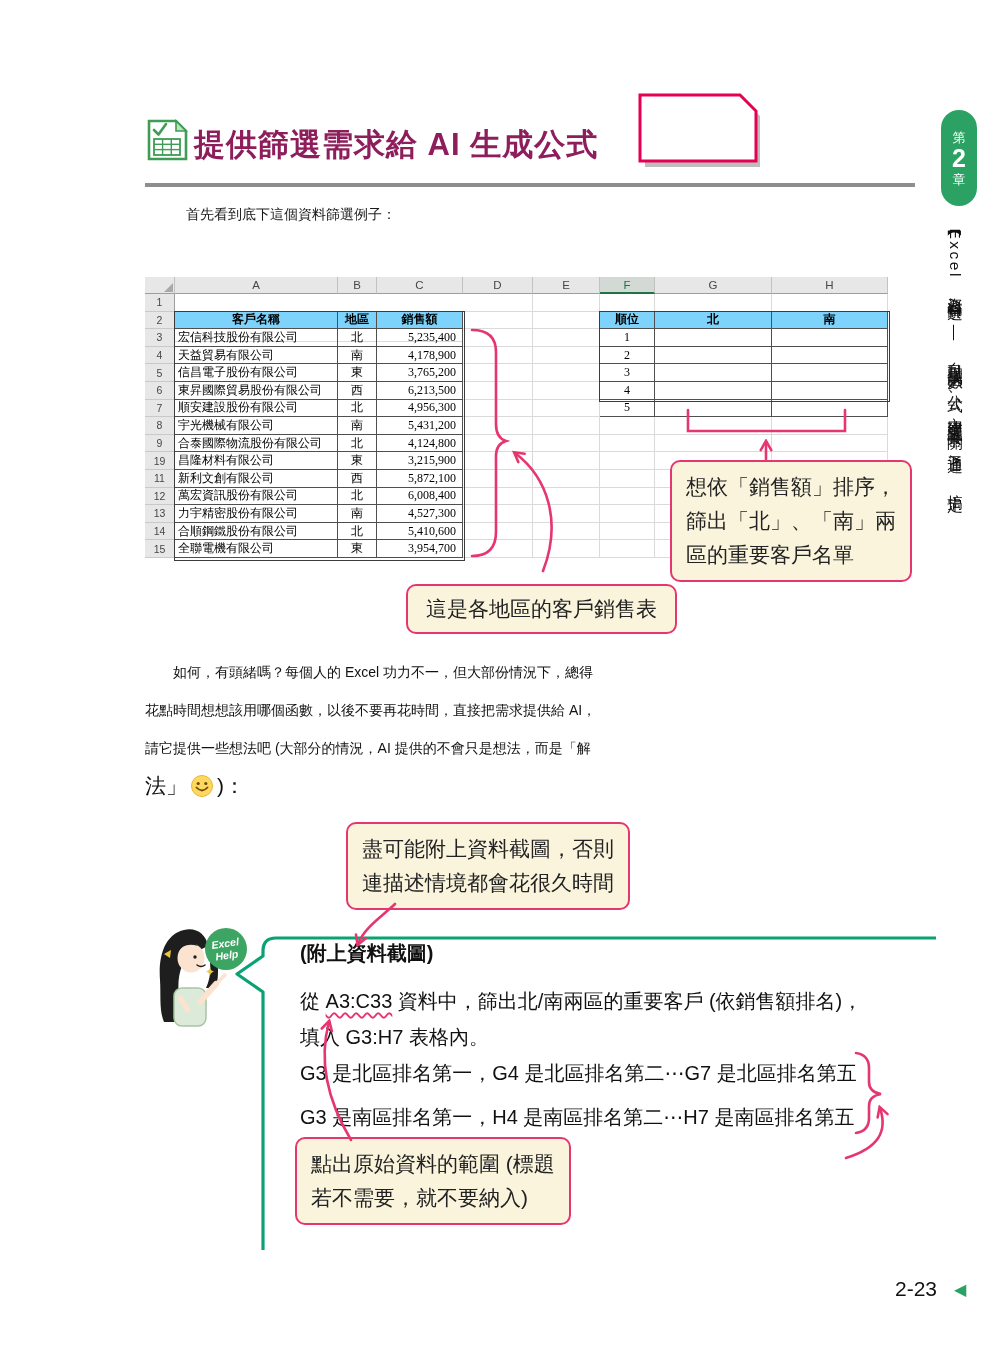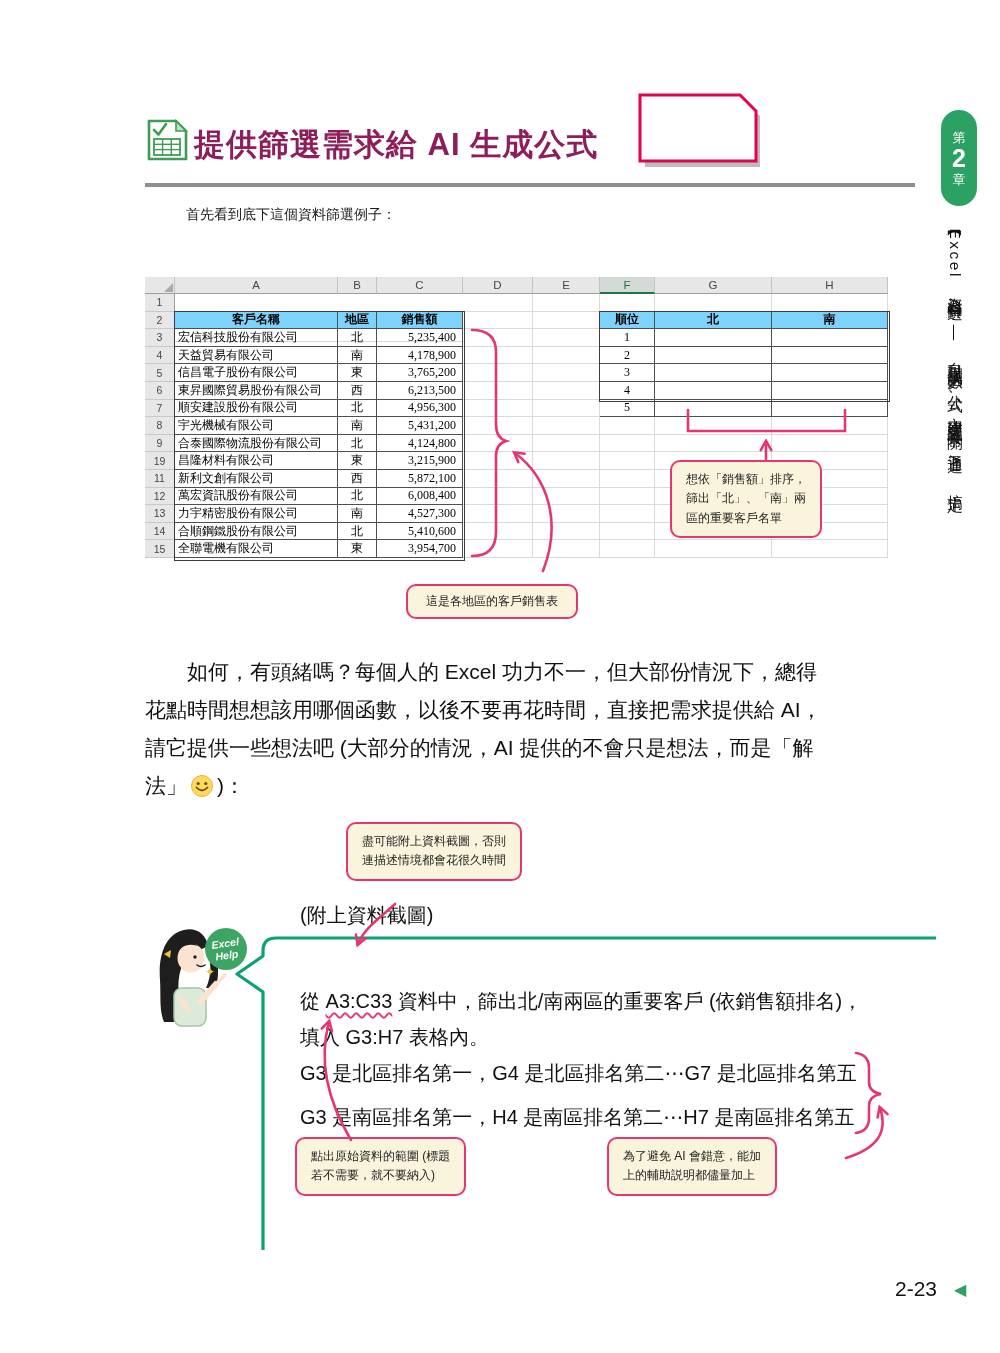--- a/index.html
+++ b/index.html
@@ -29,34 +29,34 @@
   .th{background:#7dd3fc;font-weight:bold;justify-content:center;text-align:right;}
   .tdl{padding-left:3px;}
   .tdc{justify-content:center;}
   .tdr{justify-content:flex-end;padding-right:6px;}
   .title-cell{font-weight:bold;justify-content:center;font-size:12.5px;margin-top:47px;}
   .tbl-outline{position:absolute;border:1.5px solid #3c3c3c;pointer-events:none;}
   #outline-left{left:29px;top:34px;width:289px;height:248px;}
   #outline-right{left:454px;top:34px;width:289px;height:89px;}
   
   .callout{position:absolute;background:#faf4dd;border:2.5px solid #e6366f;border-radius:10px;
-           font-size:12px;line-height:1.62;color:#222;padding:8px 14px;white-space:pre-line;z-index:3;}
+           font-size:21px;line-height:1.62;color:#222;padding:8px 14px;white-space:pre-line;z-index:3;}
   #note-sort{left:670px;top:460px;}
   #note-table{left:406px;top:584px;padding:6px 18px;}
   #tip-screenshot{left:346px;top:822px;text-align:center;}
   #callout-range{left:295px;top:1137px;}
   #callout-hint{left:607px;top:1137px;}
   
-  #para{position:absolute;left:145px;top:653px;font-size:21px;line-height:38px;
+  #para{position:absolute;left:145px;top:653px;font-size:14px;line-height:38px;
         white-space:pre-line;color:#111;}
   #para-last{position:absolute;left:145px;top:767px;font-size:21px;line-height:38px;
         display:flex;align-items:center;color:#111;}
   
   .chat-line{position:absolute;left:300px;font-size:20px;white-space:nowrap;color:#111;z-index:3;}
-  #chat-heading{top:902px;font-weight:normal;text-align:right;}
+  #chat-heading{top:940px;font-weight:bold;text-align:right;}
   #chat-l1{top:988px;}
   #chat-l2{top:1024px;}
   #chat-l3{top:1060px;}
   #chat-l4{top:1104px;}
   .wavy{text-decoration:underline;text-decoration-style:wavy;text-decoration-color:#e6366f;
         text-decoration-thickness:1.5px;text-underline-offset:4px;}
   
   #chap{position:absolute;left:941px;top:110px;width:36px;height:96px;background:#2ba263;
         border-radius:18px;display:flex;flex-direction:column;align-items:center;justify-content:center;
         color:#fff;gap:2px;z-index:3;}
@@ -298,22 +298,20 @@
   </svg>
 
   <div id="chat-heading" class="chat-line">(附上資料截圖)</div>
   <div id="chat-l1" class="chat-line"><span>從 </span><span class="wavy">A3:C33</span><span> 資料中，篩出北/南兩區的重要客戶 (依銷售額排名)，</span></div>
   <div id="chat-l2" class="chat-line">填入 G3:H7 表格內。</div>
   <div id="chat-l3" class="chat-line">G3 是北區排名第一，G4 是北區排名第二⋯G7 是北區排名第五</div>
   <div id="chat-l4" class="chat-line">G3 是南區排名第一，H4 是南區排名第二⋯H7 是南區排名第五</div>
 
   <div id="callout-range" class="callout">點出原始資料的範圍 (標題
 若不需要，就不要納入)</div>
-  <div id="callout-hint" class="callout">為了避免 AI 會錯意，能加
-上的輔助説明都儘量加上</div>
 
   <svg id="overlay" width="1000" height="1353" viewBox="0 0 1000 1353">
     <defs>
       <marker id="vhead" markerWidth="14" markerHeight="14" refX="9" refY="6" orient="auto" markerUnits="userSpaceOnUse" viewBox="0 0 12 12">
         <path d="M2,1.5 L10,6 L2,10.5" fill="none" stroke="#e6366f" stroke-width="2.2" stroke-linecap="round"></path>
       </marker>
     </defs>
     <g fill="none" stroke="#e6366f" stroke-width="2.6" stroke-linecap="round">
       <path d="M472,330 Q496,330 496,352 L496,424 Q496,438 506,441 Q496,444 496,456 L496,532 Q496,556 472,556"></path>
       <path d="M543,571 C562,522 548,478 515,453" marker-end="url(#vhead)"></path>

